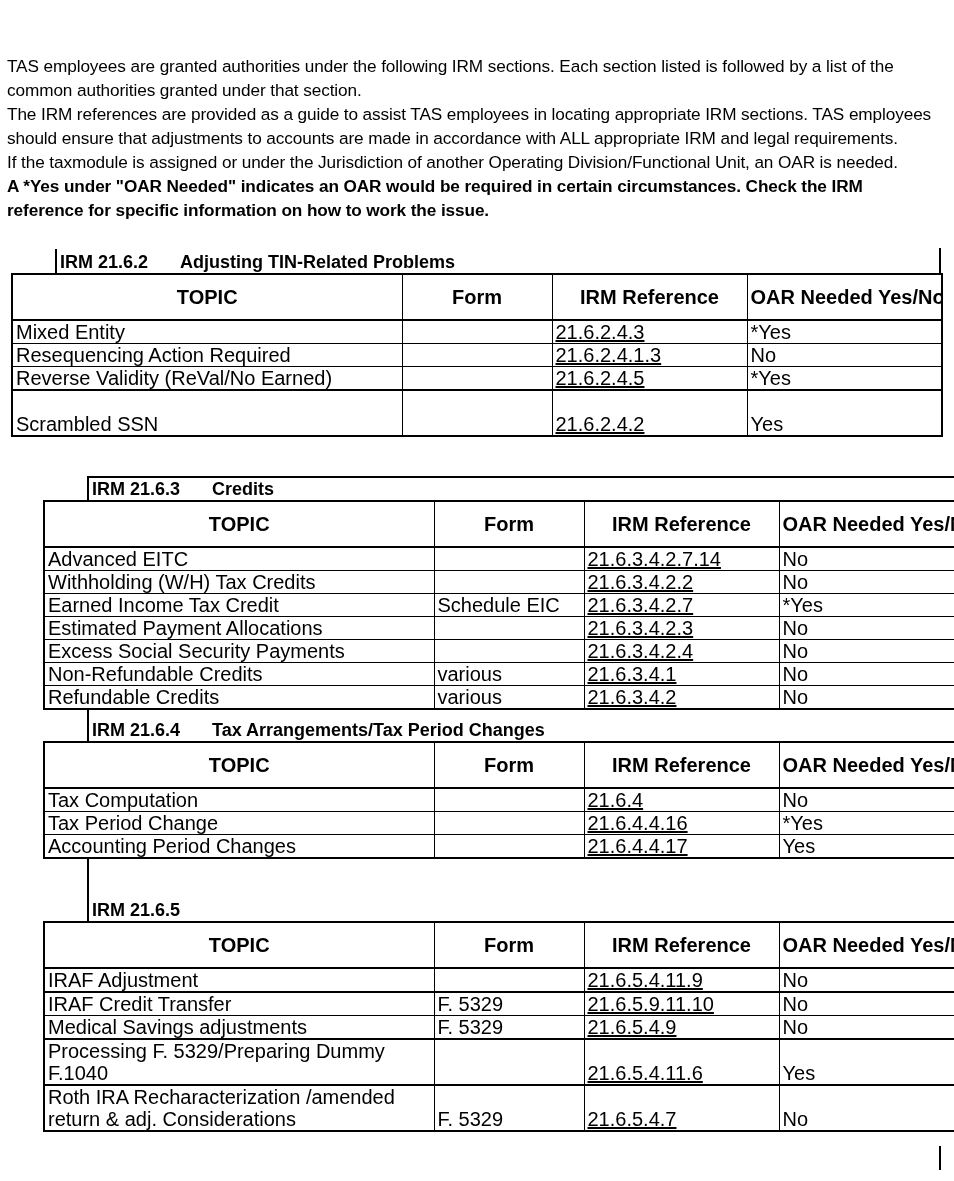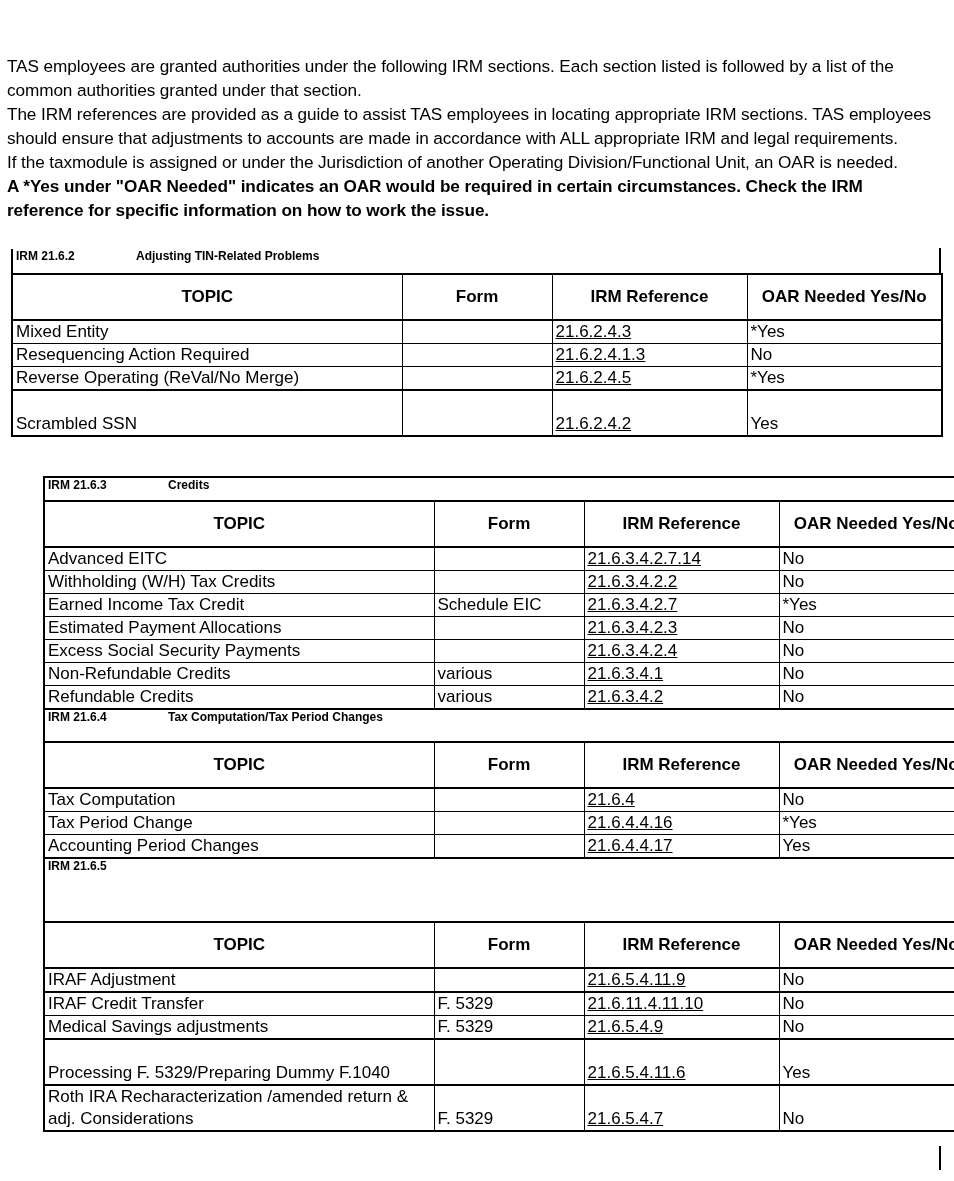--- a/index.html
+++ b/index.html
@@ -13,28 +13,28 @@
   }
   .intro p { margin: 0; }
   .intro p.bold { font-weight: bold; }
 
   .section {
     position: absolute; left: 11px; width: 930px;
   }
   .sec-title {
     box-sizing: border-box;
     border-left: 2px solid #000; border-right: 2px solid #000;
-    font-weight: bold; font-size: 12px;
+    font-weight: bold; font-size: 18px;
     padding-left: 3px;
-    display: flex; align-items: flex-start;
+    display: flex; align-items: flex-end; margin-left: 44px;
   }
   .sec-title .num { display: inline-block; width: 120px; }
   table {
     border-collapse: collapse; width: 930px; table-layout: fixed;
-    font-size: 17px;
+    font-size: 20px;
     border-radius: 13px;
   }
   col.c-topic { width: 390px; }
   col.c-form { width: 150px; }
   col.c-ref { width: 195px; }
   col.c-oar { width: 195px; }
   th, td {
     border: 1px solid #000; padding: 0 3px; vertical-align: bottom;
     line-height: 22px; white-space: nowrap; overflow: hidden;
   }
@@ -94,21 +94,21 @@
         <td class="ref"><span>21.6.2.4.3</span></td>
         <td class="oar">*Yes</td>
       </tr>
       <tr>
         <td class="topic">Resequencing Action Required</td>
         <td class="form"></td>
         <td class="ref"><span>21.6.2.4.1.3</span></td>
         <td class="oar">No</td>
       </tr>
       <tr>
-        <td class="topic">Reverse Operating (ReVal/No Merge)</td>
+        <td class="topic">Reverse Validity (ReVal/No Earned)</td>
         <td class="form"></td>
         <td class="ref"><span>21.6.2.4.5</span></td>
         <td class="oar">*Yes</td>
       </tr>
       <tr class="tall thick-top">
         <td class="topic">Scrambled SSN</td>
         <td class="form"></td>
         <td class="ref"><span>21.6.2.4.2</span></td>
         <td class="oar">Yes</td>
       </tr>
@@ -178,21 +178,21 @@
         <td class="form">various</td>
         <td class="ref"><span>21.6.3.4.2</span></td>
         <td class="oar">No</td>
       </tr>
     </tbody>
   </table>
 
   <div>
     <div class="sec-title" style="height:31px;">
       <span class="num">IRM 21.6.4</span>
-      <span>Tax Computation/Tax Period Changes</span>
+      <span>Tax Arrangements/Tax Period Changes</span>
     </div>
     <table>
       <colgroup>
           <col class="c-topic">
           <col class="c-form">
           <col class="c-ref">
           <col class="c-oar">
         </colgroup>
       <thead>
         <tr>
@@ -247,21 +247,21 @@
       <tbody>
         <tr class="thick-top">
           <td class="topic">IRAF Adjustment</td>
           <td class="form"></td>
           <td class="ref"><span>21.6.5.4.11.9</span></td>
           <td class="oar">No</td>
         </tr>
         <tr class="thick-top">
           <td class="topic">IRAF Credit Transfer</td>
           <td class="form">F. 5329</td>
-          <td class="ref"><span>21.6.11.4.11.10</span></td>
+          <td class="ref"><span>21.6.5.9.11.10</span></td>
           <td class="oar">No</td>
         </tr>
         <tr>
           <td class="topic">Medical Savings adjustments</td>
           <td class="form">F. 5329</td>
           <td class="ref"><span>21.6.5.4.9</span></td>
           <td class="oar">No</td>
         </tr>
         <tr class="tall thick-top">
           <td class="topic">Processing F. 5329/Preparing Dummy F.1040</td>

